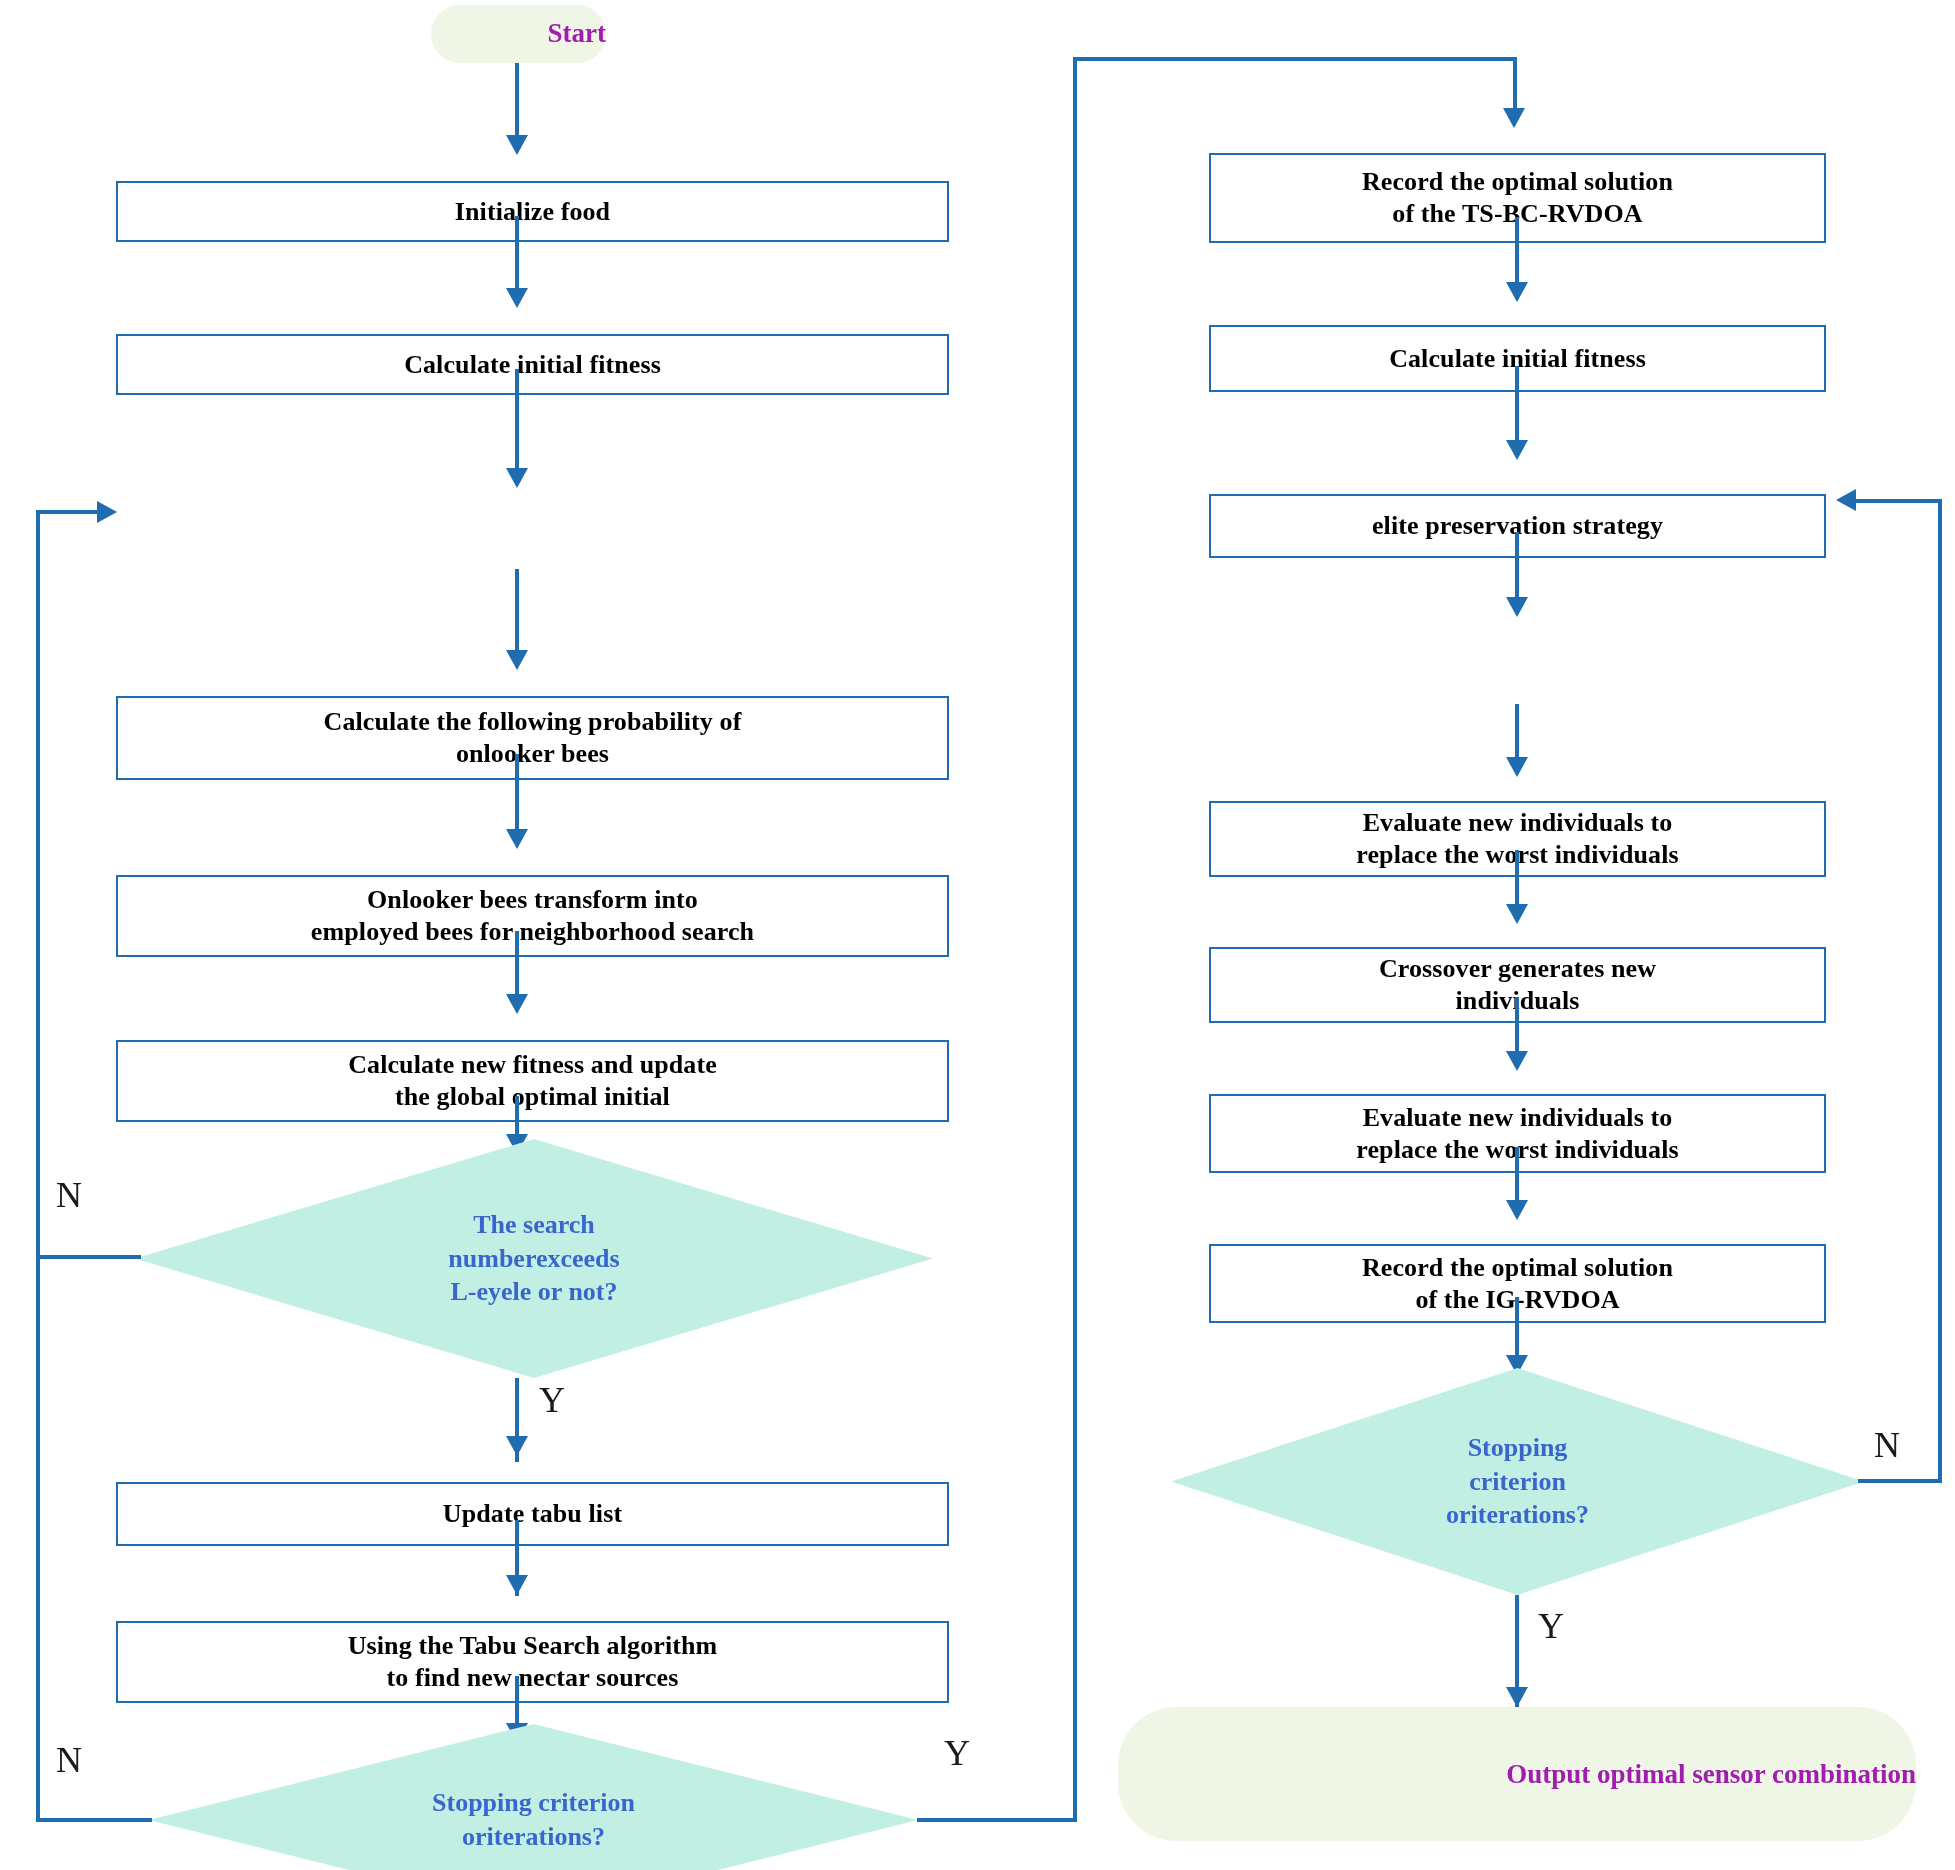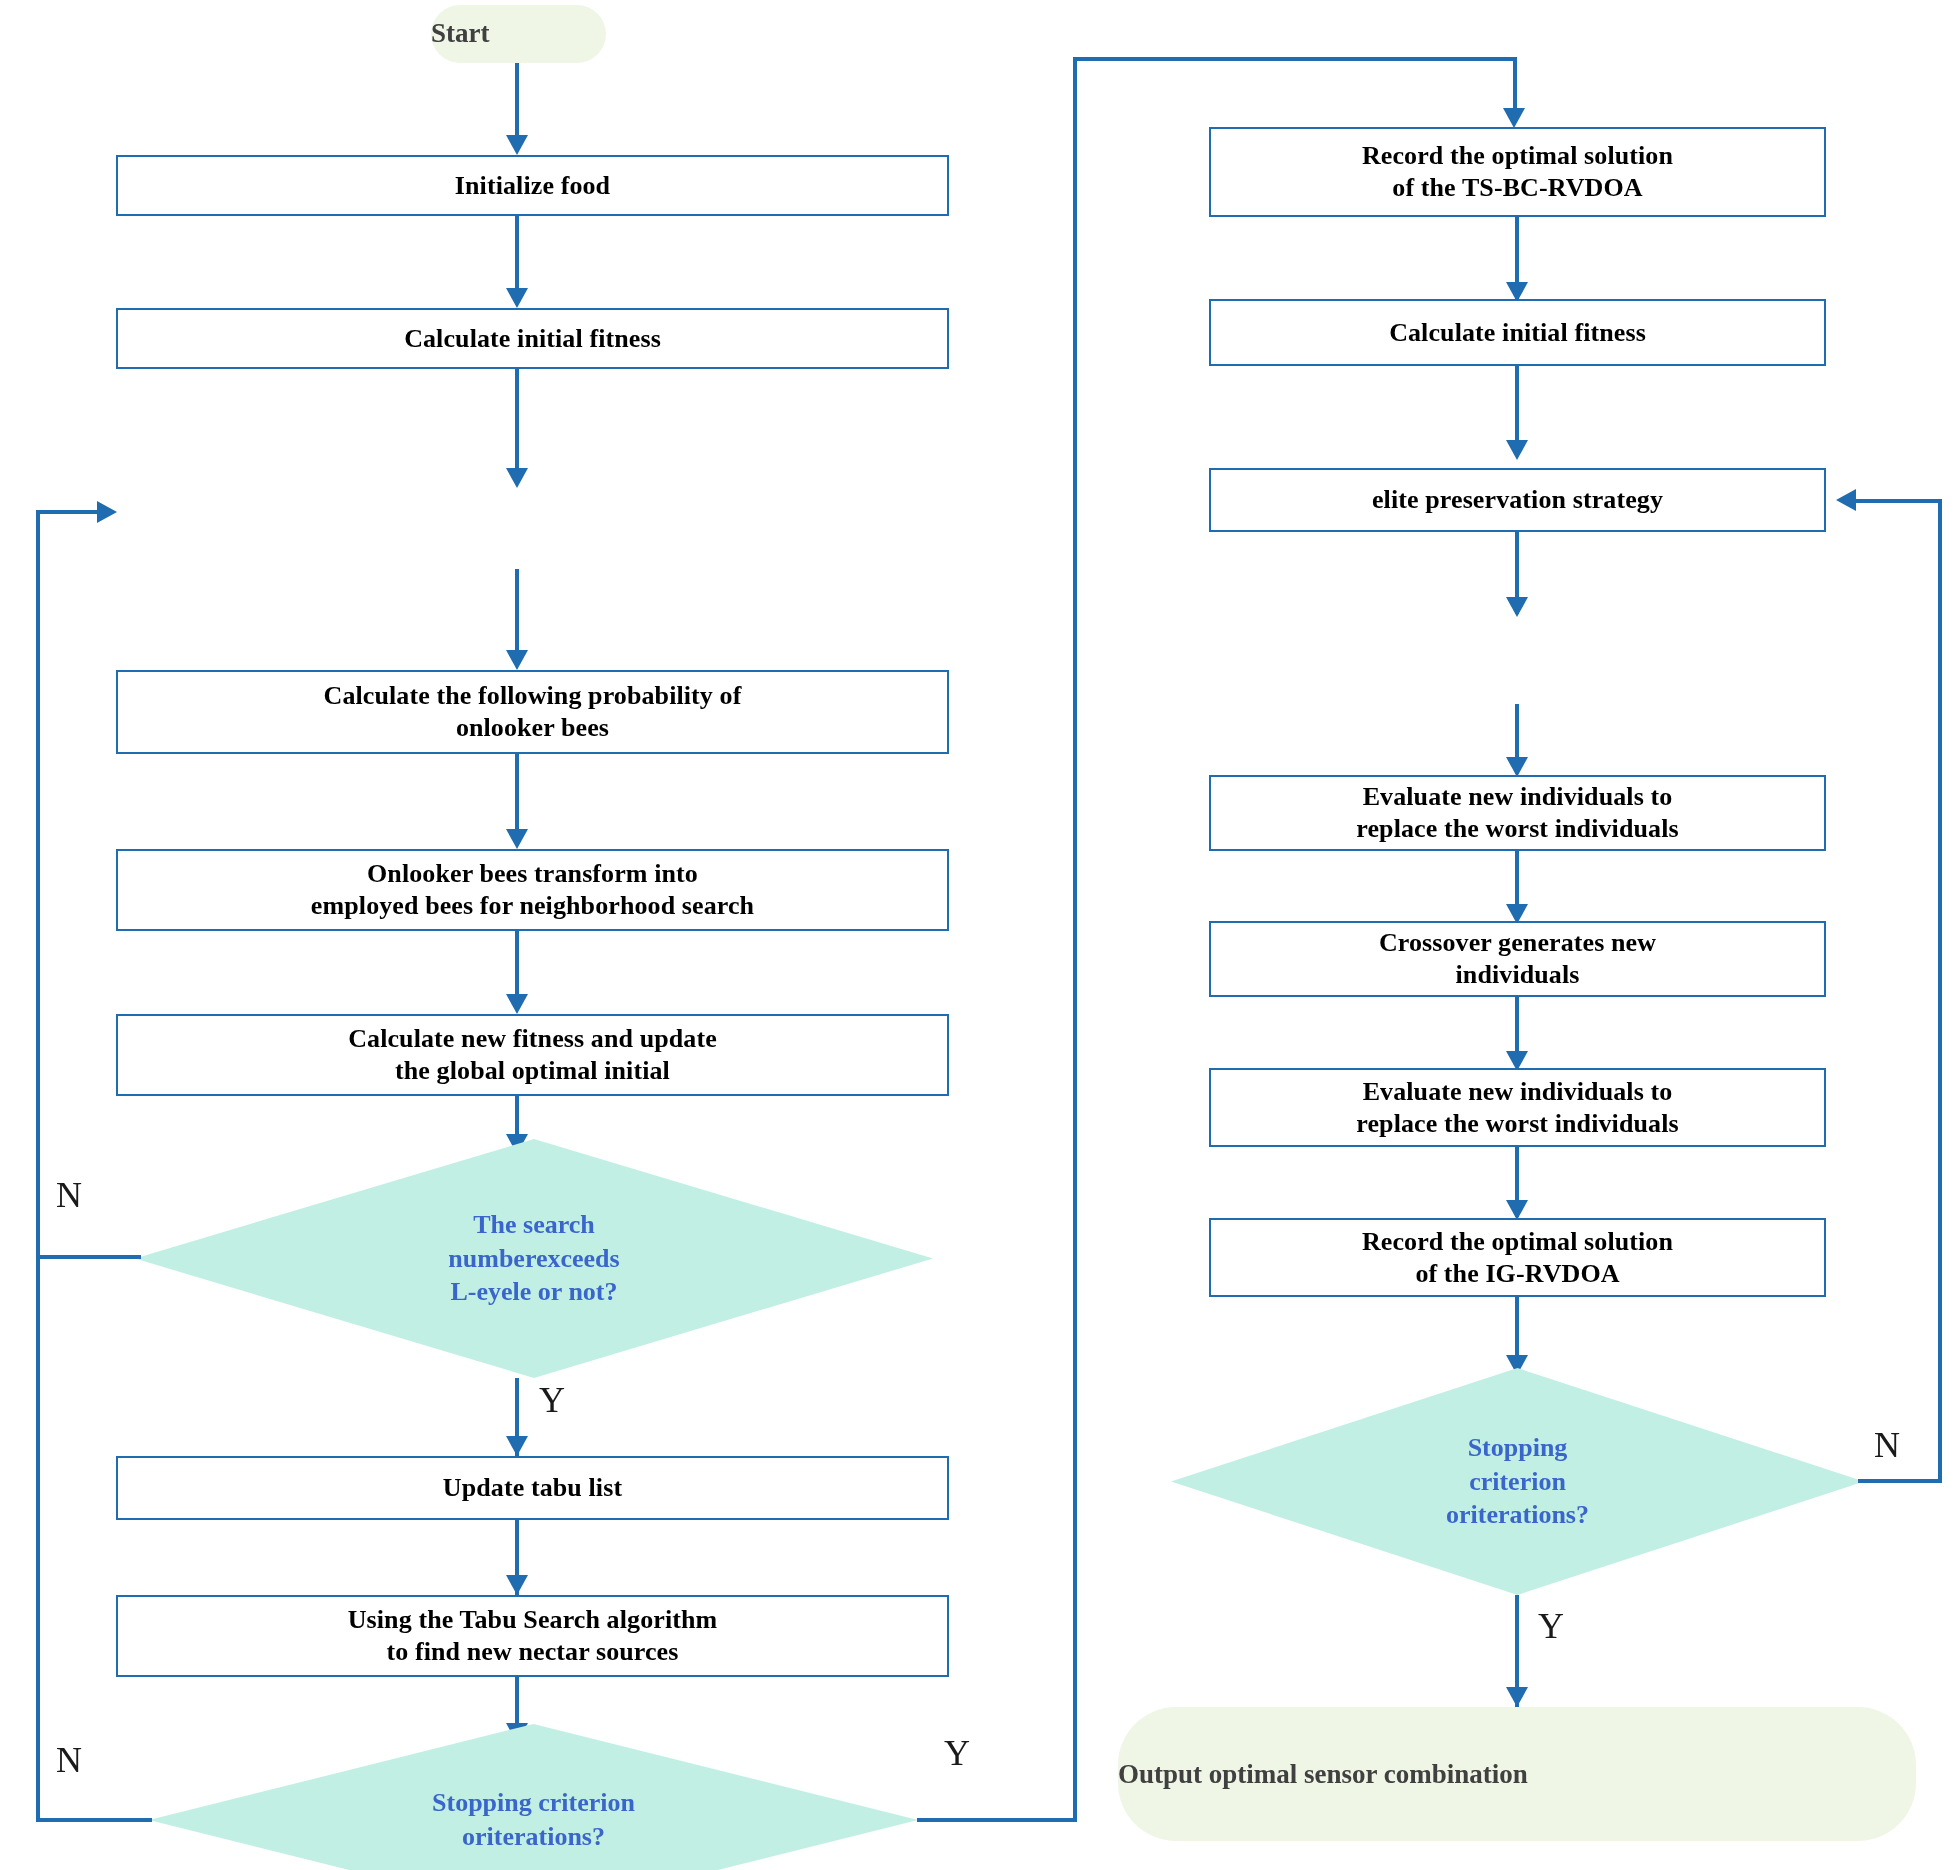--- a/index.html
+++ b/index.html
@@ -24,32 +24,33 @@
     display: flex;
     align-items: center;
     justify-content: center;
     text-align: center;
     color: #000000;
     font-weight: bold;
     font-size: 26px;
     line-height: 1.22;
     letter-spacing: 0.1px;
     padding: 2.3px 8.2px;
+    margin-top: 26px;
   }
   
   .terminal {
     position: absolute;
     box-sizing: border-box;
     background: #EFF6E6;
     border-radius: 58px;
     display: flex;
     align-items: center;
-    justify-content: flex-start;
+    justify-content: flex-end;
     text-align: center;
-    color: #404040;
+    color: #a21caf;
     font-weight: bold;
     font-size: 27px;
     line-height: 1.2;
   }
   
   .diamond {
     position: absolute;
     box-sizing: border-box;
     display: flex;
     align-items: center;

